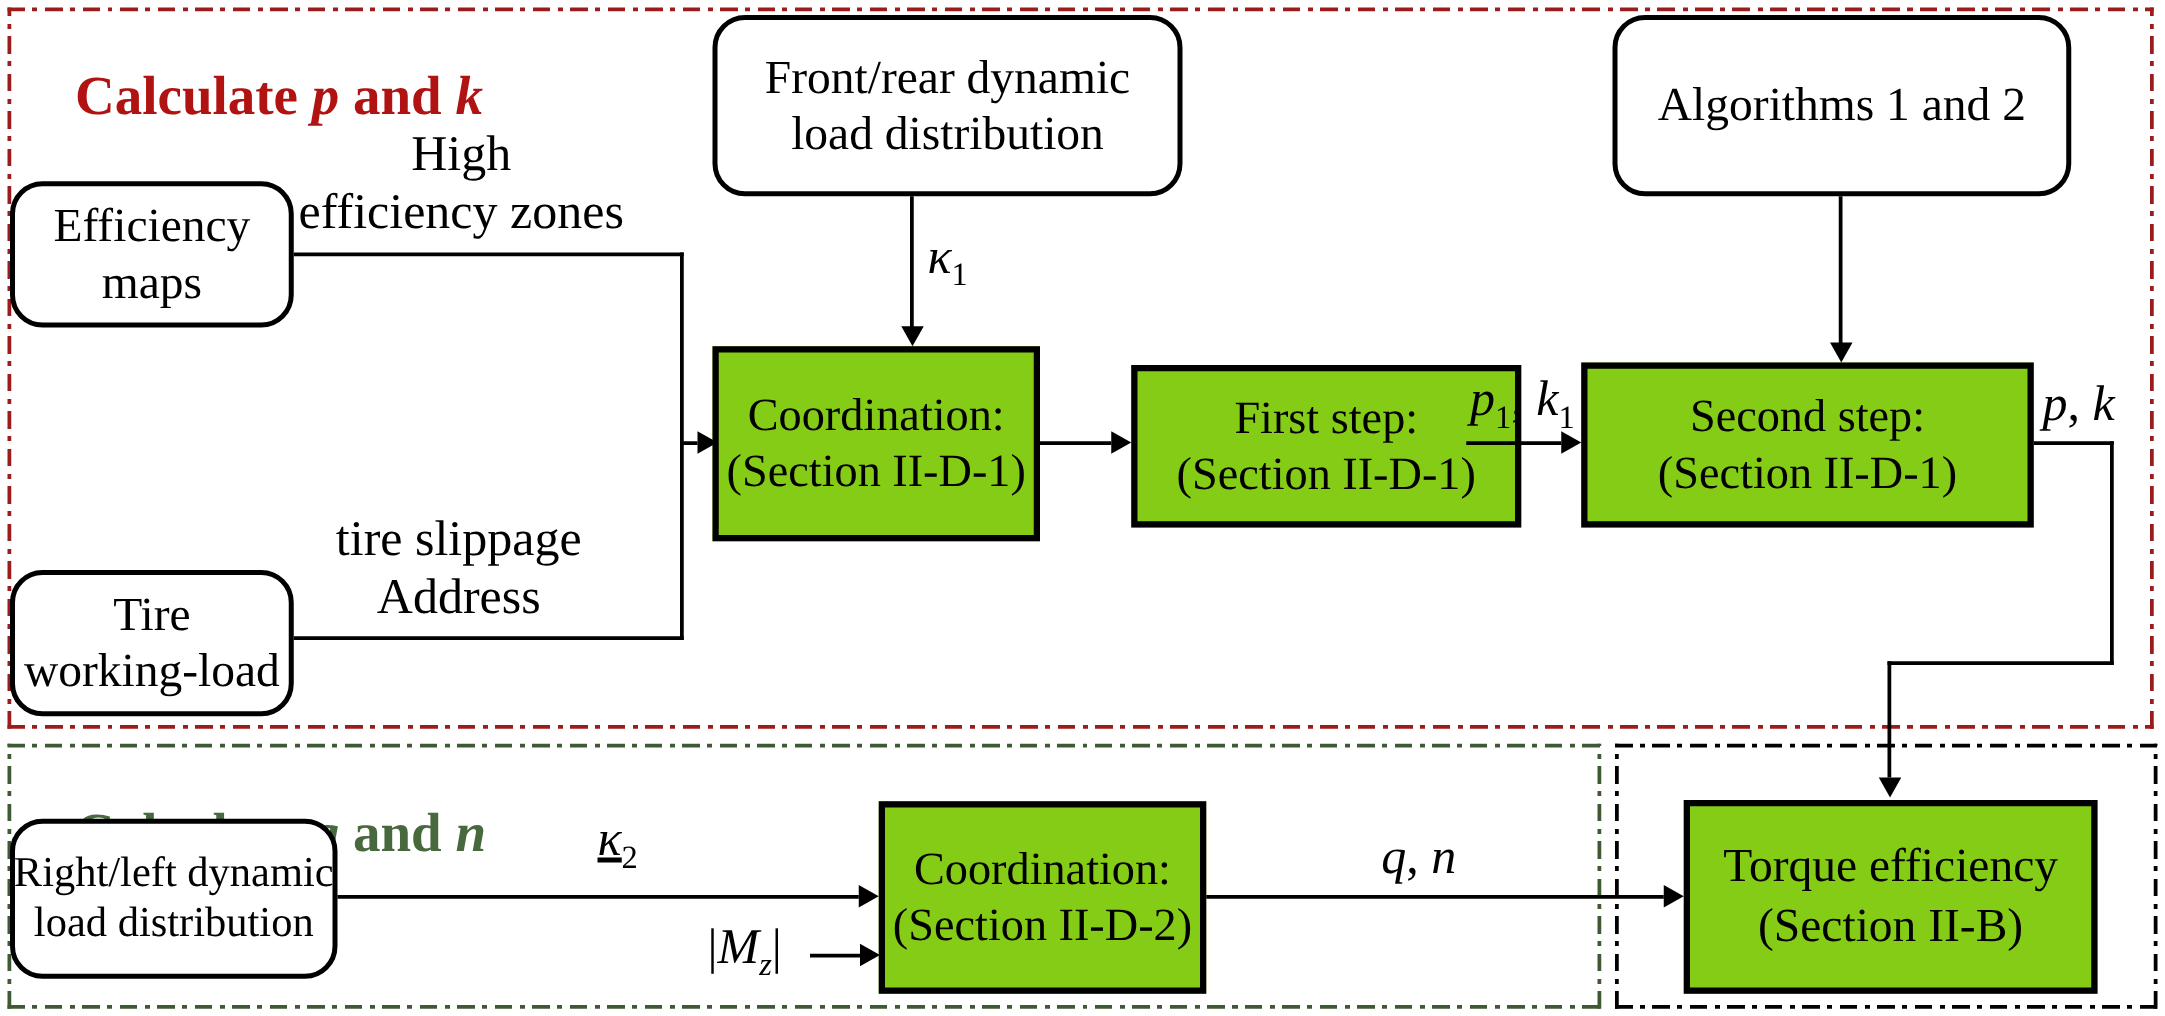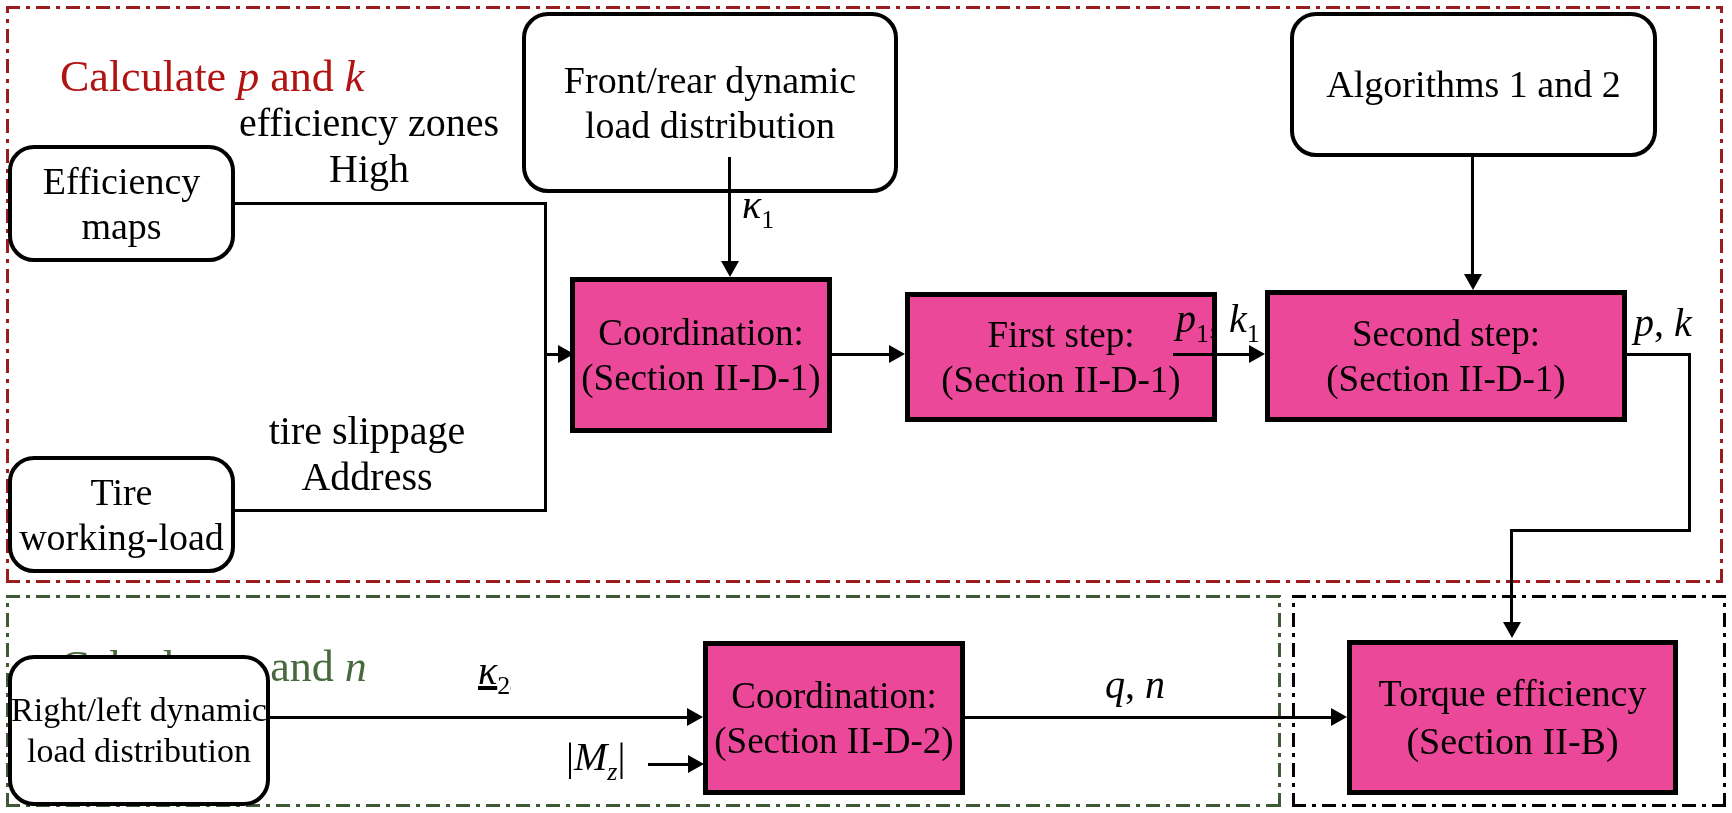--- a/index.html
+++ b/index.html
@@ -6,29 +6,29 @@
   #canvas{position:relative;width:1732px;height:813px;background:#fff;overflow:hidden;
           font-family:"Liberation Serif","DejaVu Serif",serif;color:#000;}
   .abs{position:absolute;box-sizing:border-box;}
   
   .hdash{height:3px;background:repeating-linear-gradient(90deg,var(--c) 0 14px,transparent 14px 20px,var(--c) 20px 24px,transparent 24px 30px);}
   .vdash{width:3px;background:repeating-linear-gradient(0deg,var(--c) 0 14px,transparent 14px 20px,var(--c) 20px 24px,transparent 24px 30px);}
   .sec-pk{--c:var(--section-pk-border,#9b1c1c);}
   .sec-qn{--c:var(--section-qn-border,#3e5a35);}
   .sec-out{--c:var(--section-output-border,#000);}
   
-  .title{font-size:44px;font-weight:normal;white-space:pre;line-height:1.05;}
+  .title{font-size:44px;font-weight:bold;white-space:pre;line-height:1.05;}
   .title span{white-space:pre;}
   .t-pk{color:var(--section-pk-title,#b11212);}
   .t-qn{color:var(--section-qn-title,#47693d);}
   .mvar{font-style:italic;}
   
   .rbox{border:4px solid #000;border-radius:26px;background:#fff;display:flex;flex-direction:column;
         justify-content:center;align-items:center;text-align:center;font-size:38px;line-height:1.18;}
-  .sbox{border:5px solid #000;background:#ec4899;display:flex;flex-direction:column;
+  .sbox{border:5px solid #000;background:#84cc16;display:flex;flex-direction:column;
         justify-content:center;align-items:center;text-align:center;font-size:37px;line-height:1.22;}
   .fs34{font-size:34px;}
   .nowrap{white-space:nowrap;}
   
   .cl{background:#000;}
   .ar-r{width:0;height:0;border-top:9px solid transparent;border-bottom:9px solid transparent;border-left:16px solid #000;}
   .ar-d{width:0;height:0;border-left:9px solid transparent;border-right:9px solid transparent;border-top:16px solid #000;}
   
   .lbl{font-size:40px;line-height:1.15;text-align:center;white-space:nowrap;}
   .sub{font-size:26px;font-style:normal;vertical-align:-10px;}
@@ -65,30 +65,30 @@
   <div class="abs rbox" style="left:8px;top:145px;width:227px;height:117px;">
     <div>Efficiency</div>
     <div>maps</div>
   </div>
 
   <div class="abs rbox" style="left:8px;top:456px;width:227px;height:117px;">
     <div>Tire</div>
     <div class="nowrap">working-load</div>
   </div>
 
-  <div class="abs rbox" style="left:522px;top:12px;width:376px;height:181px;">
+  <div class="abs rbox" style="left:570px;top:12px;width:376px;height:145px;">
     <div>Front/rear dynamic</div>
     <div>load distribution</div>
   </div>
 
   <div class="abs rbox" style="left:1290px;top:12px;width:367px;height:145px;text-align:right;">
     <div class="nowrap">Algorithms 1 and 2</div>
   </div>
 
-  <div class="abs rbox fs34" style="left:8px;top:655px;width:262px;height:151px;">
+  <div class="abs rbox fs34" style="left:8px;top:655px;width:262px;height:128px;">
     <div class="nowrap">Right/left dynamic</div>
     <div class="nowrap">load distribution</div>
   </div>
 
   <div class="abs sbox" style="left:570px;top:277px;width:262px;height:156px;">
     <div>Coordination:</div>
     <div class="nowrap">(Section II-D-1)</div>
   </div>
 
   <div class="abs sbox" style="left:905px;top:292px;width:312px;height:130px;">
@@ -105,22 +105,22 @@
     <div>Coordination:</div>
     <div class="nowrap">(Section II-D-2)</div>
   </div>
 
   <div class="abs sbox" style="left:1347px;top:640px;width:331px;height:155px;font-size:38px;line-height:1.25;">
     <div>Torque efficiency</div>
     <div>(Section II-B)</div>
   </div>
 
   <div class="abs lbl" style="left:238px;top:100px;width:262px;">
+    <div>High</div>
     <div>efficiency zones</div>
-    <div>High</div>
   </div>
 
   <div class="abs lbl" style="left:238px;top:408px;width:258px;">
     <div>tire slippage</div>
     <div>Address</div>
   </div>
 
   <div class="abs lbl" style="left:742px;top:182px;">
     <span class="mvar">κ</span><span class="sub">1</span>
   </div>

